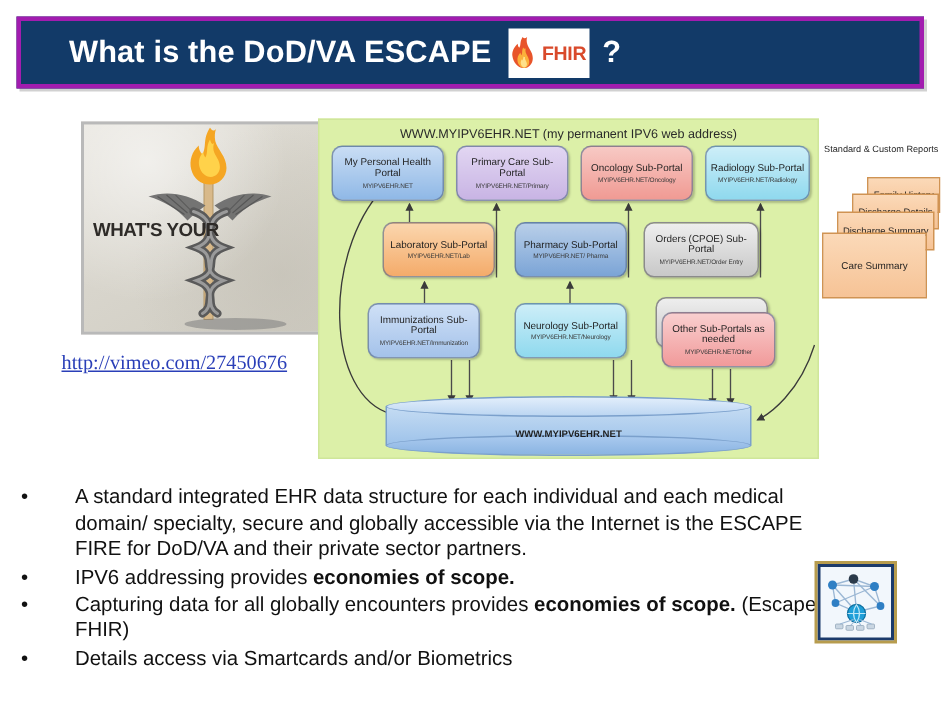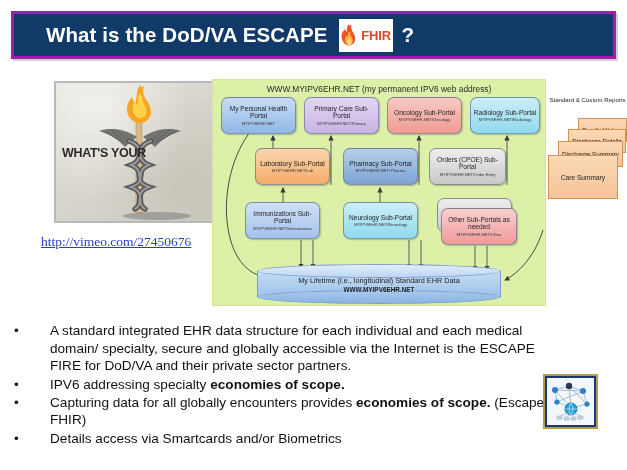--- a/index.html
+++ b/index.html
@@ -359,41 +359,40 @@
         <div class="portal c-pink" style="left: 228px; top: 128px; width: 76px; height: 37px;">
           <div class="p-title">Other Sub-Portals as needed</div>
           <div class="p-url">MYIPV6EHR.NET/Other</div>
         </div>
       </div>
 
     <div id="lifetime-db">
       <div class="cyl-body"></div>
       <div class="cyl-bottom"></div>
       <div class="cyl-top"></div>
-      <div class="cyl-label">My Lifetime (i.e., longitudinal) Standard EHR Data</div>
       <div class="cyl-url">WWW.MYIPV6EHR.NET</div>
     </div>
   </div>
 
   <div id="reports-stack">
     <div id="reports-title">Standard &amp; Custom Reports</div>
     <div class="report-card" id="rep-0">Family History</div>
     <div class="report-card" id="rep-1">Discharge Details</div>
     <div class="report-card" id="rep-2">Discharge Summary</div>
     <div class="report-card" id="rep-3">Care Summary</div>
   </div>
 
   <div id="bullets">
       <div class="bullet">
         <span class="dot">•</span>
         <span class="btext"><span>A standard integrated EHR data structure for each individual and each medical domain/ specialty, secure and globally accessible via the Internet is the ESCAPE FIRE for DoD/VA and their private sector partners.</span></span>
       </div>
       <div class="bullet">
         <span class="dot">•</span>
-        <span class="btext"><span>IPV6 addressing specialty </span><b>economies of scope.</b></span>
+        <span class="btext"><span>IPV6 addressing provides </span><b>economies of scope.</b></span>
       </div>
       <div class="bullet">
         <span class="dot">•</span>
         <span class="btext"><span>Capturing data for all globally encounters provides </span><b>economies of scope.</b><span> (Escape FHIR)</span></span>
       </div>
       <div class="bullet">
         <span class="dot">•</span>
         <span class="btext"><span>Details access via Smartcards and/or Biometrics</span></span>
       </div>
     </div>

